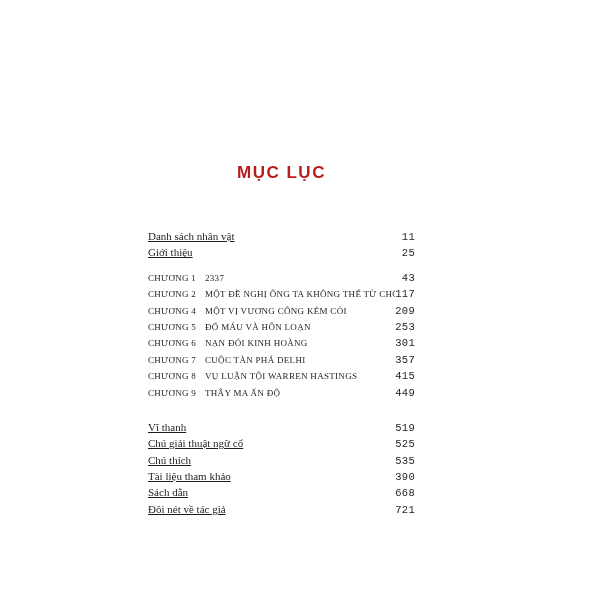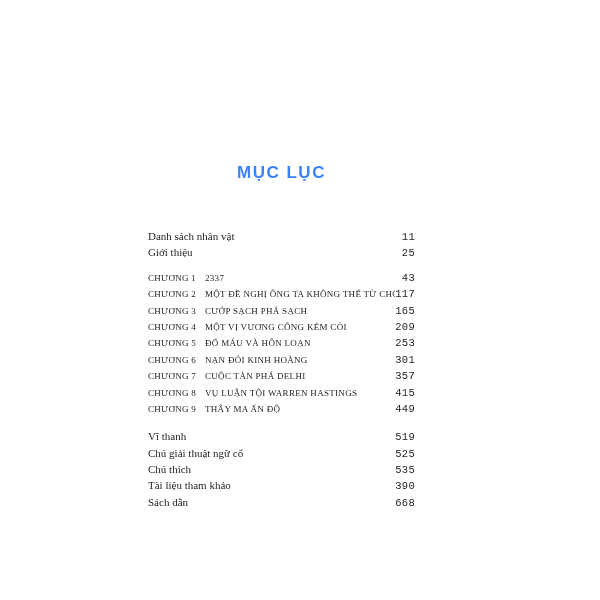--- a/index.html
+++ b/index.html
@@ -23,32 +23,33 @@
     width: 267px;
   }
   .toc-title {
     font-family: "Liberation Sans", sans-serif;
     font-size: 17px;
     font-weight: 600;
     letter-spacing: 1.5px;
     line-height: 20px;
     text-align: center;
     margin: 0 0 45px 0;
-    color: #3b82f6;
+    color: #b91c1c;
   }
   .row {
     display: flex;
     align-items: baseline;
     height: 16.4px;
     line-height: 16.4px;
     white-space: nowrap;
   }
   .matter-label {
     flex: 1;
     font-size: 11px;
+    text-decoration: underline;
   }
   .chap-label {
     flex: none;
     width: 57px;
     font-size: 9px;
     letter-spacing: 0.3px;
   }
   .chap-title {
     flex: 1;
     font-size: 9px;
@@ -56,21 +57,21 @@
     overflow: hidden;
   }
   .pagenum {
     flex: none;
     font-size: 10.5px;
     letter-spacing: 0.3px;
     text-align: right;
     font-family: Liberation Mono, monospace;
   }
   .section-chapters { margin-top: 9px; }
-  .section-back { margin-top: 11px; }
+  .section-back { margin-top: 18px; }
 </style>
 </head>
 <body>
 
 <div class="page">
   <div class="toc">
     <h1 class="toc-title">MỤC LỤC</h1>
     <div class="section-front">
         <div class="row">
           <span class="matter-label">Danh sách nhân vật</span>
@@ -84,25 +85,20 @@
     <div class="section-chapters">
         <div class="row">
           <span class="chap-label">CHƯƠNG 1</span>
           <span class="chap-title">2337</span>
           <span class="pagenum">43</span>
         </div>
         <div class="row">
           <span class="chap-label">CHƯƠNG 2</span>
           <span class="chap-title">MỘT ĐỀ NGHỊ ÔNG TA KHÔNG THỂ TỪ CHỐI</span>
           <span class="pagenum">117</span>
-        </div>
-        <div class="row">
-          <span class="chap-label">CHƯƠNG 3</span>
-          <span class="chap-title">CƯỚP SẠCH PHÁ SẠCH</span>
-          <span class="pagenum">165</span>
         </div>
         <div class="row">
           <span class="chap-label">CHƯƠNG 4</span>
           <span class="chap-title">MỘT VỊ VƯƠNG CÔNG KÉM CỎI</span>
           <span class="pagenum">209</span>
         </div>
         <div class="row">
           <span class="chap-label">CHƯƠNG 5</span>
           <span class="chap-title">ĐỔ MÁU VÀ HỖN LOẠN</span>
           <span class="pagenum">253</span>
@@ -142,15 +138,19 @@
           <span class="pagenum">535</span>
         </div>
         <div class="row">
           <span class="matter-label">Tài liệu tham khảo</span>
           <span class="pagenum">390</span>
         </div>
         <div class="row">
           <span class="matter-label">Sách dẫn</span>
           <span class="pagenum">668</span>
         </div>
+        <div class="row">
+          <span class="matter-label">Đôi nét về tác giả</span>
+          <span class="pagenum">721</span>
+        </div>
       </div>
   </div>
 </div>
 
 </body></html>

